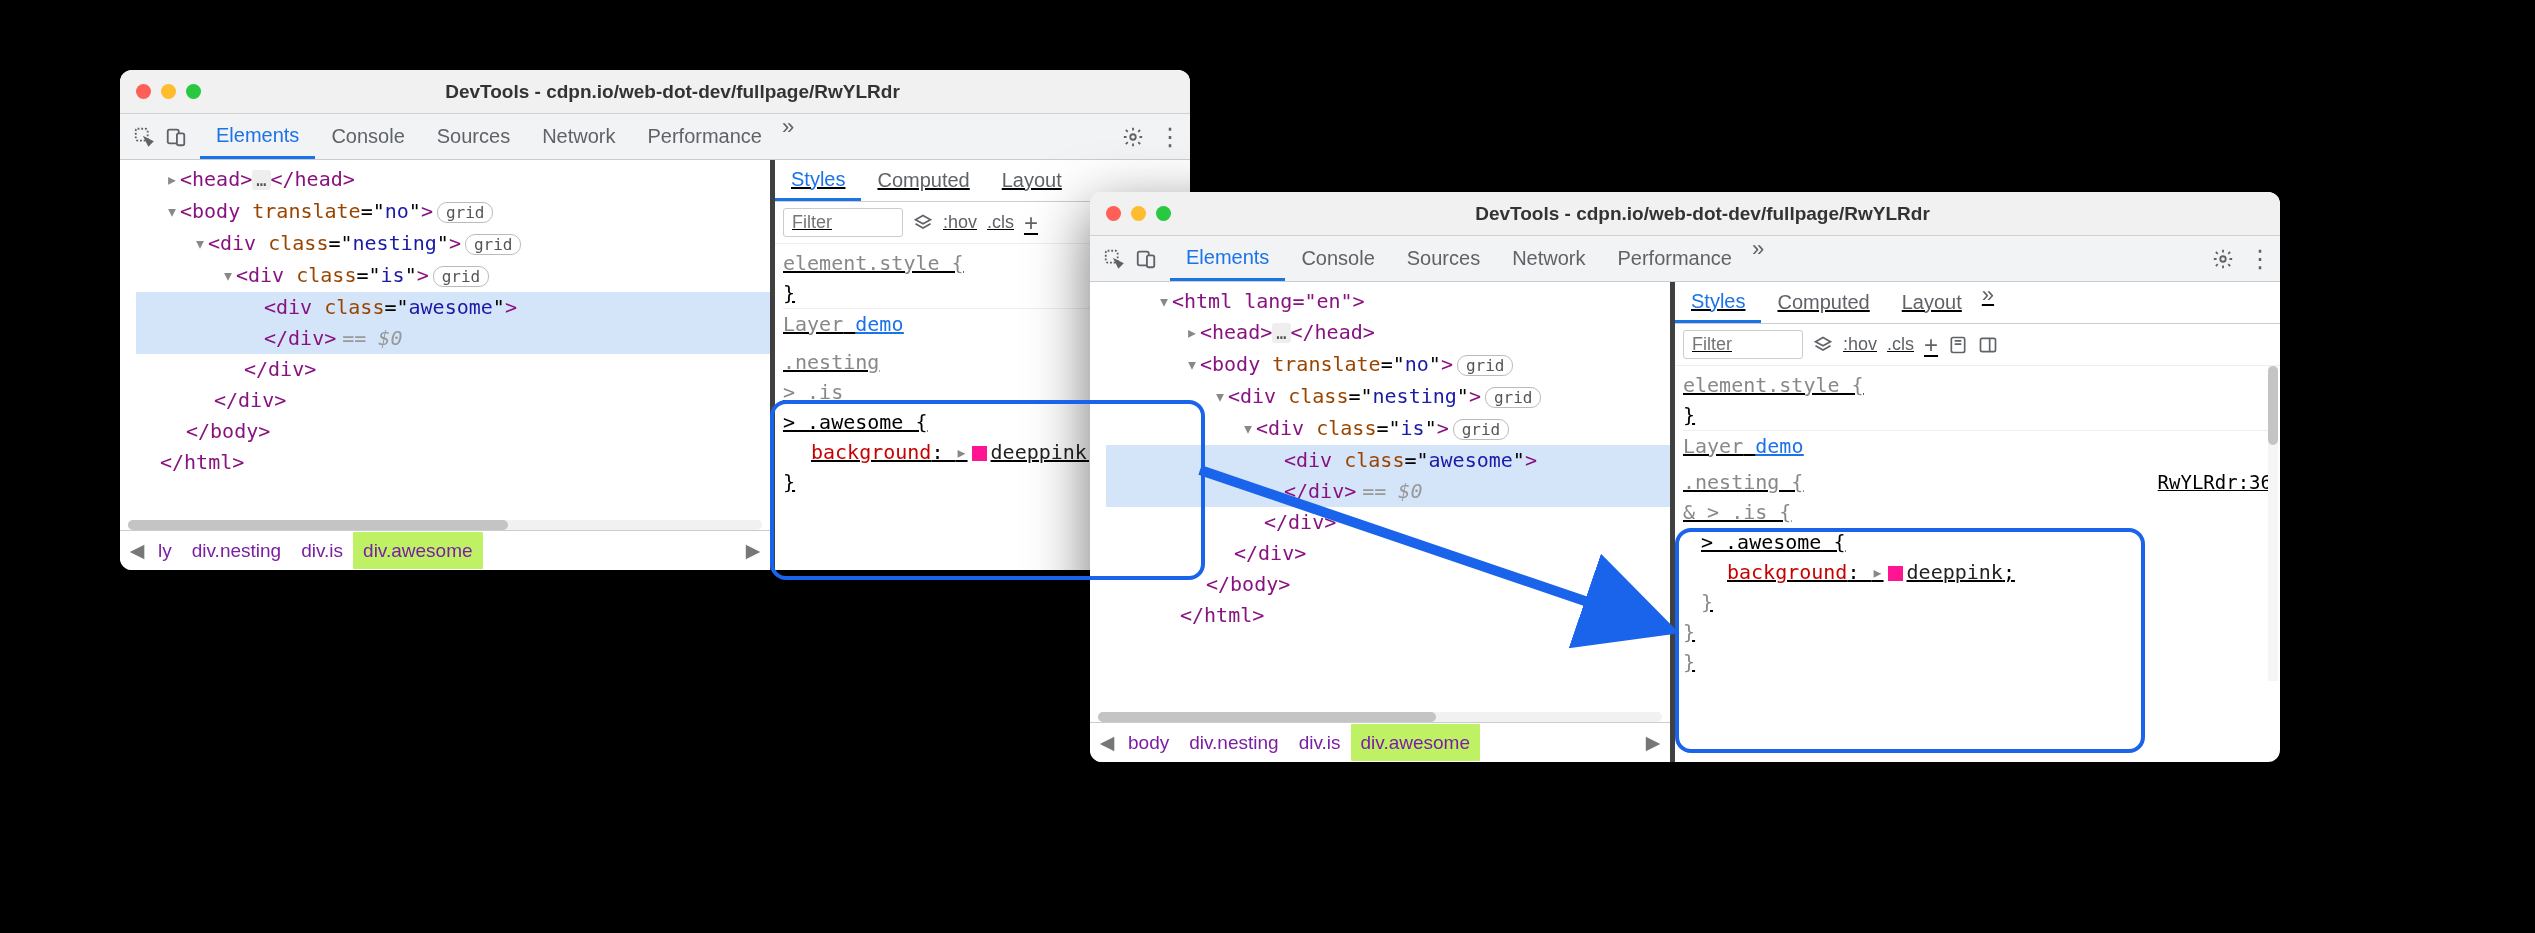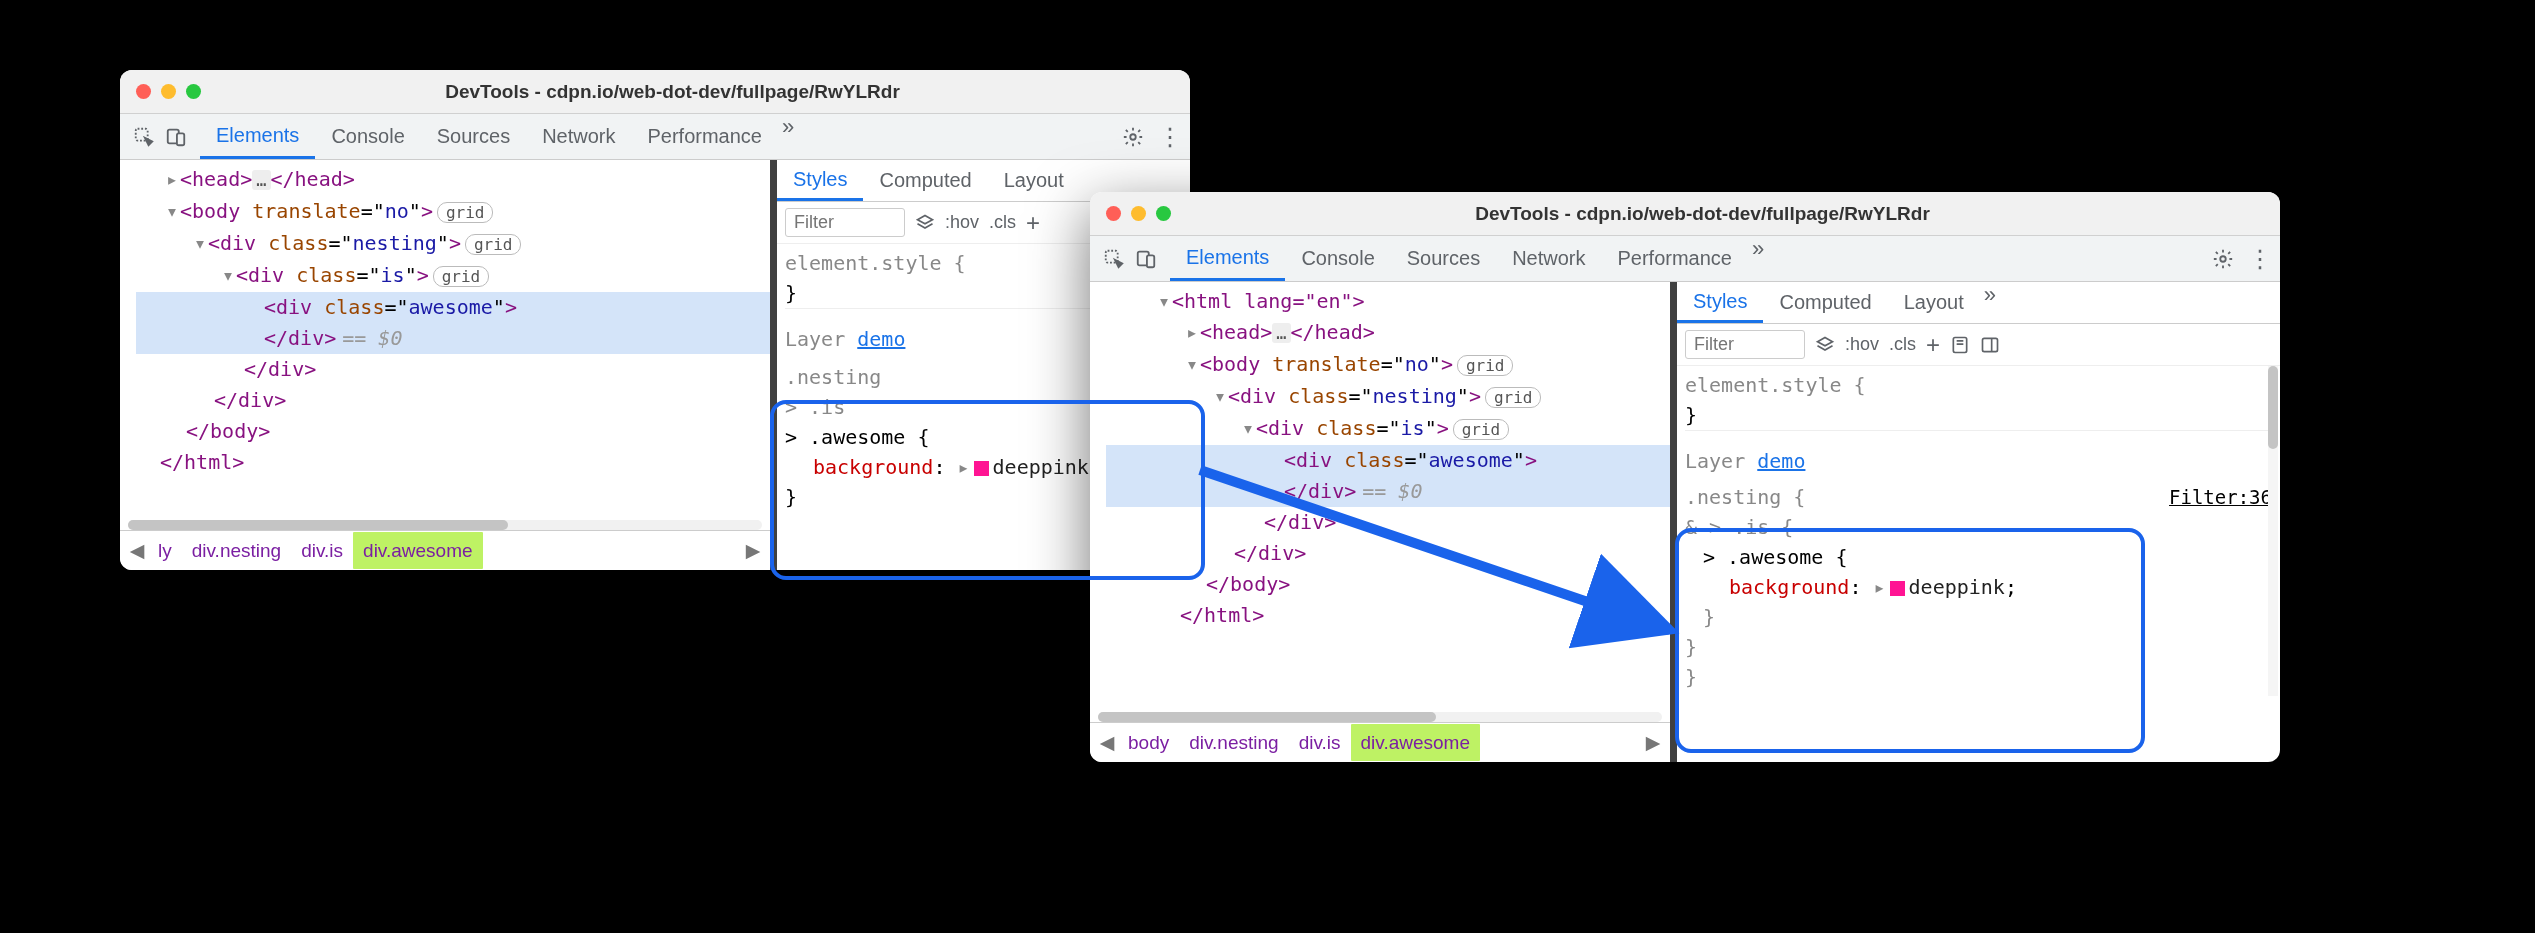--- a/index.html
+++ b/index.html
@@ -51,30 +51,30 @@
   .dom-line { white-space:nowrap; padding: 0 10px; }
   .dom-line.selected { background:#d4e4f9; }
   .dom-line .arrow { color:#888; display:inline-block; width:16px; text-align:center; }
   .tag { color:#881280; }
   .attr-name { color:#994500; }
   .attr-val { color:#1a1aa6; }
   .badge { background:#fff; border:1px solid #bbb; border-radius:10px; padding:0 8px; font-size:16px; color:#555; margin-left:4px; }
   .eq0 { color:#999; font-style:italic; margin-left:6px; }
   .ellipsis-badge { background:#eee; border-radius:3px; padding:0 4px; font-size:17px; color:#555; }
 
-  .style-pane { width: var(--spw, 320px); border-left:7px solid #404040; overflow:hidden; position:relative; font-family: Menlo, Consolas, monospace; font-size:20px; }
+  .style-pane { width: var(--spw, 320px); border-left:5px solid #404040; overflow:hidden; position:relative; font-family: Menlo, Consolas, monospace; font-size:20px;text-decoration:underline; }
   .style-tabs { display:flex; height:42px; border-bottom:1px solid #ccc; font-family: -apple-system, sans-serif; font-size:20px; }
   .style-tab { padding:0 16px; display:flex; align-items:center; color:#5f6368; cursor:pointer; }
   .style-tab.active { color:#1a73e8; border-bottom:3px solid #1a73e8; font-weight:500; }
   .style-filterbar { height:42px; display:flex; align-items:center; gap:10px; padding:0 8px; border-bottom:1px solid #eee; font-family: -apple-system, sans-serif; }
   .filter-input { border:1px solid #ccc; border-radius:3px; padding:3px 8px; font-size:18px; width:120px; color:#888; }
   .style-filterbar .fbtn { color:#5f6368; font-size:18px; }
   .style-body { padding:4px 8px; line-height:30px; }
   .sel-gray { color:#888; }
-  .layer-line { border-top:1px solid #eee; padding-top:15px; color:#888; }
+  .layer-line { border-top:1px solid #eee; padding-top:0; color:#888; }
   .layer-line a { color:#1a73e8; text-decoration:underline; }
   .prop-name { color:#c80000; }
   .prop-val { color:#222; }
   .swatch { display:inline-block; width:15px; height:15px; background:#ff1493; vertical-align:middle; margin:0 4px; }
   .expand-tri { color:#888; }
   .srclink { float:right; text-decoration:underline; font-size:19px; }
 
   .crumbbar {
     position:absolute; bottom:0; left:0; right:0;
     height:40px; border-top:1px solid #ccc; background:#fff;
@@ -310,21 +310,21 @@
               <rect x="3" y="4" width="18" height="16" rx="2"></rect>
               <line x1="14" y1="4" x2="14" y2="20"></line>
             </svg>
           </span>
       </div>
       <div class="style-body" style="position:relative;">
         <div class="sel-gray">element.style {</div>
         <div>}</div>
         <div class="layer-line"><span>Layer</span> <a>demo</a></div>
         <div style="margin-top:6px">
-          <span class="srclink">Filter:36</span>
+          <span class="srclink">RwYLRdr:36</span>
           <div class="sel-gray">.nesting {</div>
           <div class="sel-gray">&amp; &gt; .is {</div>
           <div style="padding-left:18px">&gt; .awesome {</div>
           <div style="padding-left:44px"><span class="prop-name">background</span>: <span class="expand-tri">▸</span><span class="swatch"></span><span class="prop-val">deeppink</span>;</div>
           <div style="padding-left:18px" class="sel-gray">}</div>
           <div class="sel-gray">}</div>
           <div class="sel-gray">}</div>
         </div>
         <div class="scrollbar-v"></div>
       </div>

